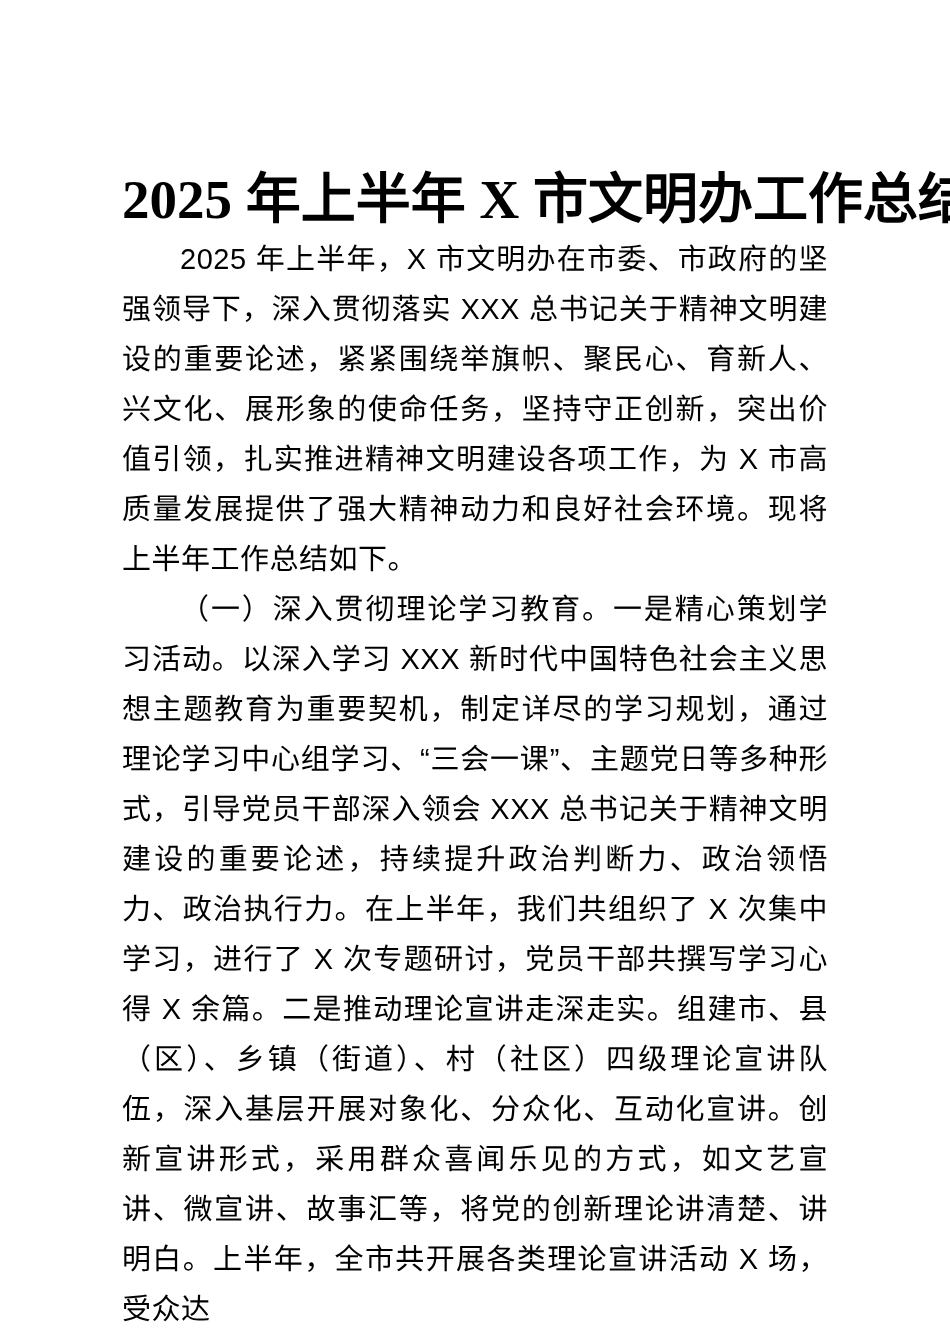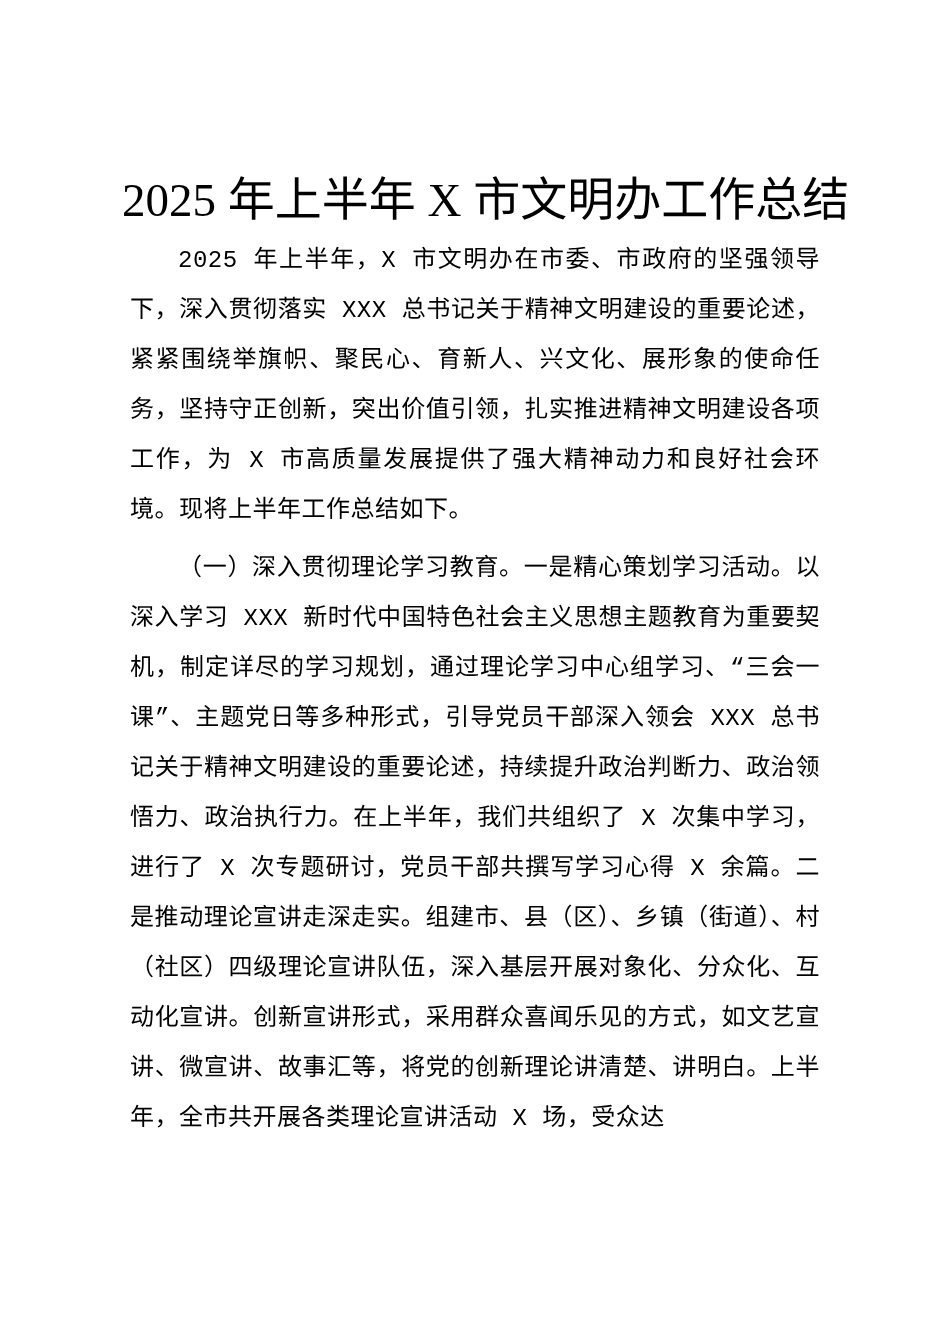--- a/index.html
+++ b/index.html
@@ -14,31 +14,31 @@
     margin: 0 auto;
     background: #ffffff;
     box-sizing: border-box;
     padding: 172px 122px 0 122px;
     overflow: hidden;
     color: #000000;
   }
   .doc-title {
     margin: 0 0 6px 0;
     font-family: "Liberation Serif", serif;
-    font-weight: 400;
-    font-size: 47px;
+    font-weight: 700;
+    font-size: 55px;
     line-height: 56px;
     text-align: center;
     white-space: nowrap;
     letter-spacing: 0;
   }
   .body-para, .section-heading {
-    margin: 8px;
-    font-family: Liberation Mono, monospace;
-    font-size: 24px;
+    margin: 0;
+    font-family: Liberation Sans, sans-serif;
+    font-size: 29px;
     line-height: 50px;
     text-align: justify;
     text-indent: 2em;
     letter-spacing: 0.5px;
   }
   .section-heading {
     font-weight: 700;
     text-align: left;
   }
   .body-para {

